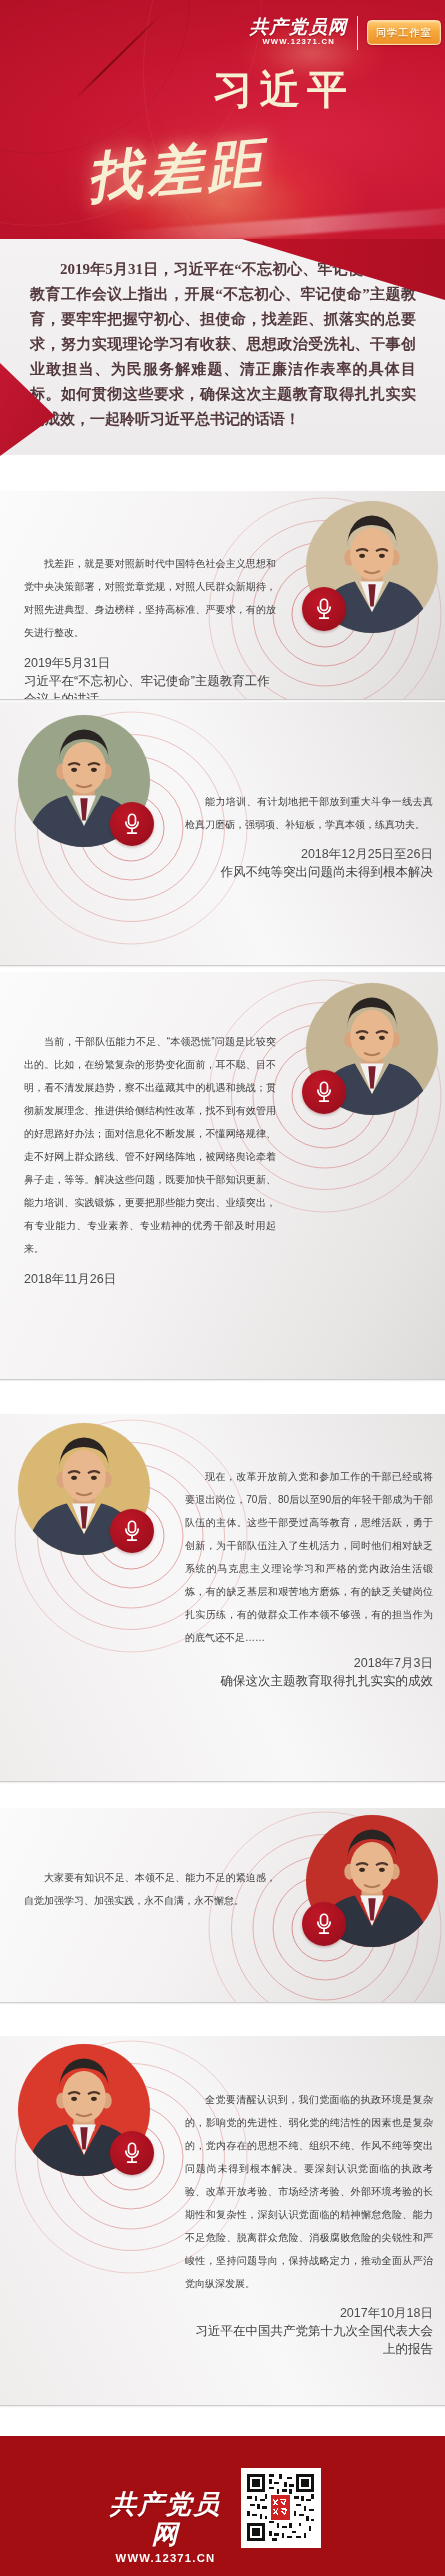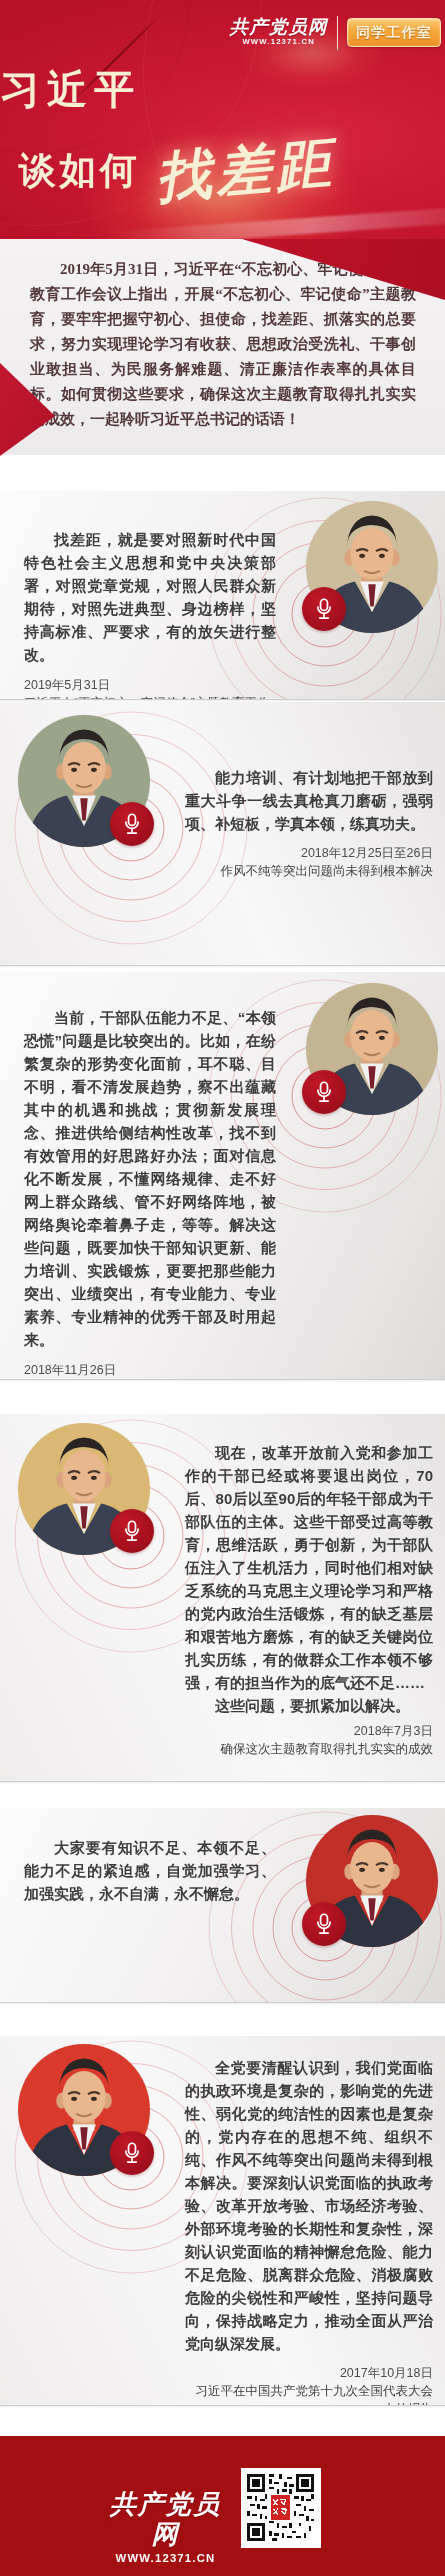--- a/index.html
+++ b/index.html
@@ -38,25 +38,25 @@
 
   .brandbar { position:absolute; top:15.5px; right:0; display:flex; align-items:center; z-index:5; }
   .logo-block { text-align:center; color:#ffffff; }
   .calligraphy { font-family:"DejaVu Serif", serif; font-style:italic; font-weight:bold;text-align:center; }
   .logo-name { font-size:18.4px; letter-spacing:1.2px; line-height:20px; text-shadow:0 0.6px 1.2px rgba(90,0,0,.5); }
   .logo-url  { font-size:7.7px; font-weight:bold; letter-spacing:1.2px; line-height:10.7px; }
   .brand-divider { width:1.2px; height:34px; background:rgba(255,255,255,0.85); margin:0 8.3px 0 9.5px; }
   .studio-badge {
     margin-right:4.8px; padding:4.8px 8.3px; border:1.2px solid #f7dfa9; border-radius:4.2px;
     background:linear-gradient(180deg, #ffcb74 0%, #f7a83a 45%, #ef9128 100%);
-    color:#fdf4d9; font-size:14px; font-weight:bold; letter-spacing:1.2px;
+    color:#fdf4d9; font-size:10px; font-weight:bold; letter-spacing:1.2px;
     text-shadow:0 0.6px 1.2px rgba(140,60,0,.6); box-shadow:inset 0 0.6px 1.8px rgba(255,255,255,.6), 0 0.6px 1.8px rgba(100,0,0,.35);
   }
 
-  .title-area { position:absolute; left:0; top:62px; width:354px; text-align:left; color:#f7efd3; z-index:4; }
+  .title-area { position:absolute; left:0; top:62px; width:354px; text-align:right; color:#f7efd3; z-index:4; }
   .title-line1 { font-size:40px; font-weight:bold; letter-spacing:7.1px; }
   .title-line2 { margin-top:16.6px; display:flex; justify-content:center; align-items:center; gap:15.5px; }
   .title-prefix { font-size:37px; font-weight:bold; letter-spacing:3.6px; }
   .title-highlight {
     font-family:"DejaVu Serif", serif; font-size:55px; font-weight:bold; font-style:italic;
     transform:rotate(-5deg); letter-spacing:4.8px;
     text-shadow:0 0 15.5px rgba(255,235,190,0.5), 0 0 36px rgba(255,200,140,0.35);
   }
 
   
@@ -102,22 +102,22 @@
     border-radius:50%; border:0.6px solid rgba(201,74,74,0.55); display:block; }
   .ripples i:nth-child(1){ width:67px; height:67px; }
   .ripples i:nth-child(2){ width:105px; height:105px; border-color:rgba(201,74,74,0.45); }
   .ripples i:nth-child(3){ width:145px; height:145px; border-color:rgba(201,74,74,0.38); }
   .ripples i:nth-child(4){ width:188px; height:188px; border-color:rgba(201,74,74,0.30); }
   .ripples i:nth-child(5){ width:233px; height:233px; border-color:rgba(201,74,74,0.22); }
 
   .quote-block { position:absolute; z-index:2; }
   .photo-right .quote-block { left:24px; width:252px; }
   .photo-left  .quote-block { left:185px; width:248px; }
-  .quote-text { font-size:15px; line-height:23px; color:#3d3d3d; text-align:justify;
-    text-indent:2em; font-weight:700; }
+  .quote-text { font-size:10px; line-height:23px; color:#3d3d3d; text-align:justify;
+    text-indent:2em; font-weight:400;margin-top:24px; }
   .caption { margin-top:9.5px; font-size:12.5px; line-height:18px; color:#4c4c4c; }
   .photo-left .caption { text-align:right; }
   .caption .q-src { color:#3f3f3f; }
 
   
   .footer { position:relative; width:446px; height:140px; background:#a30e12; overflow:hidden; }
   .footer-logo { position:absolute; left:106px; top:53px; width:119px; text-align:center; color:#ffffff; }
   .footer-logo .logo-name { font-size:26px; letter-spacing:1.8px; line-height:30px; }
   .footer-logo .logo-url { font-size:11.3px; letter-spacing:1.2px; line-height:18px; }
   .qr-box { position:absolute; left:241px; top:32px; width:80px; height:80px; background:#ffffff;
@@ -170,21 +170,20 @@
         <div class="logo-name calligraphy">共产党员网</div>
         <div class="logo-url">WWW.12371.CN</div>
       </div>
       <div class="brand-divider"></div>
       <div class="studio-badge">同学工作室</div>
     </div>
 
     <div class="title-area">
       <div class="title-line1">习近平</div>
       <div class="title-line2">
-        <span class="title-prefix">谈如何</span>
         <span class="title-highlight">找差距</span>
       </div>
     </div>
   </header>
 
   <span class="tri-right"></span>
   <span class="tri-left"></span>
 
   <section class="intro">
     <p>2019年5月31日，习近平在“不忘初心、牢记使命”主题教育工作会议上指出，开展“不忘初心、牢记使命”主题教育，要牢牢把握守初心、担使命，找差距、抓落实的总要求，努力实现理论学习有收获、思想政治受洗礼、干事创业敢担当、为民服务解难题、清正廉洁作表率的具体目标。如何贯彻这些要求，确保这次主题教育取得扎扎实实的成效，一起聆听习近平总书记的话语！</p>
@@ -284,21 +283,20 @@
           <use href="#sym-avatar"></use>
         </svg>
       <div class="mic">
           <svg viewBox="0 0 36 36">
             <use href="#sym-mic"></use>
           </svg>
         </div>
     </div>
     <div class="quote-block" style="top:27px;">
       <p class="quote-text">现在，改革开放前入党和参加工作的干部已经或将要退出岗位，70后、80后以至90后的年轻干部成为干部队伍的主体。这些干部受过高等教育，思维活跃，勇于创新，为干部队伍注入了生机活力，同时他们相对缺乏系统的马克思主义理论学习和严格的党内政治生活锻炼，有的缺乏基层和艰苦地方磨炼，有的缺乏关键岗位扎实历练，有的做群众工作本领不够强，有的担当作为的底气还不足……</p>
-      <p class="quote-text">这些问题，要抓紧加以解决。</p>
       <div class="caption" style="margin-top:4.8px;">
         <div class="q-date">2018年7月3日</div>
         <div class="q-src">确保这次主题教育取得扎扎实实的成效</div>
       </div>
     </div>
   </article>
 
   <article class="card photo-right" style="height:195px; margin-top:25.6px;">
     <div class="portrait" style="top:7.1px; --av-bg:#c03028; --av-suit:#2e3340;">
       <div class="ripples">
@@ -310,21 +308,21 @@
         </div>
       <svg class="avatar" viewBox="0 0 100 100">
           <use href="#sym-avatar"></use>
         </svg>
       <div class="mic">
           <svg viewBox="0 0 36 36">
             <use href="#sym-mic"></use>
           </svg>
         </div>
     </div>
-    <div class="quote-block" style="top:28px;">
+    <div class="quote-block" style="top:34px;">
       <p class="quote-text">大家要有知识不足、本领不足、能力不足的紧迫感，自觉加强学习、加强实践，永不自满，永不懈怠。</p>
     </div>
   </article>
 
   <article class="card photo-left" style="height:370px; margin-top:33px;">
     <div class="portrait" style="top:8.3px; --av-bg:#d93a2b; --av-suit:#2e3340;">
       <div class="ripples">
           <i></i>
           <i></i>
           <i></i>
@@ -333,21 +331,21 @@
         </div>
       <svg class="avatar" viewBox="0 0 100 100">
           <use href="#sym-avatar"></use>
         </svg>
       <div class="mic">
           <svg viewBox="0 0 36 36">
             <use href="#sym-mic"></use>
           </svg>
         </div>
     </div>
-    <div class="quote-block" style="top:20px;">
+    <div class="quote-block" style="top:28px;">
       <p class="quote-text">全党要清醒认识到，我们党面临的执政环境是复杂的，影响党的先进性、弱化党的纯洁性的因素也是复杂的，党内存在的思想不纯、组织不纯、作风不纯等突出问题尚未得到根本解决。要深刻认识党面临的执政考验、改革开放考验、市场经济考验、外部环境考验的长期性和复杂性，深刻认识党面临的精神懈怠危险、能力不足危险、脱离群众危险、消极腐败危险的尖锐性和严峻性，坚持问题导向，保持战略定力，推动全面从严治党向纵深发展。</p>
       <div class="caption">
         <div class="q-date">2017年10月18日</div>
         <div class="q-src">习近平在中国共产党第十九次全国代表大会上的报告</div>
       </div>
     </div>
   </article>
 
   <footer class="footer" style="margin-top:30px;">
     <div class="footer-logo">

